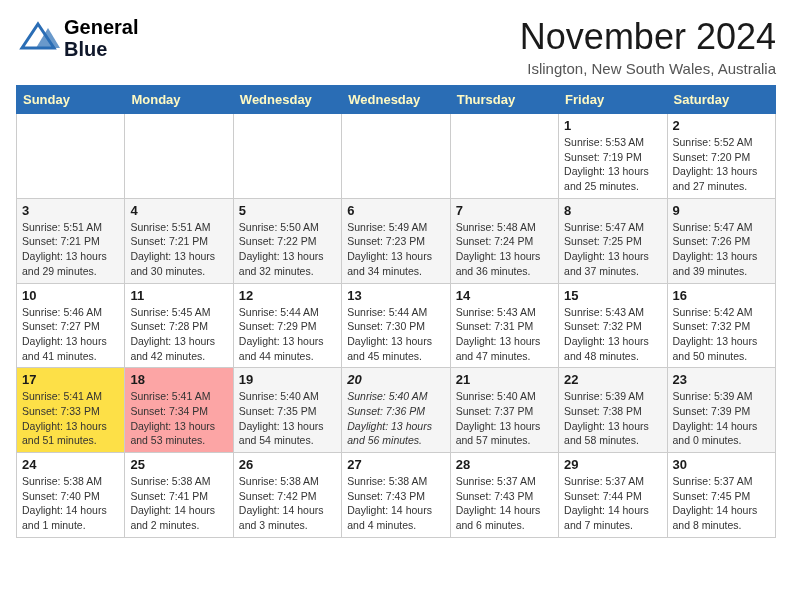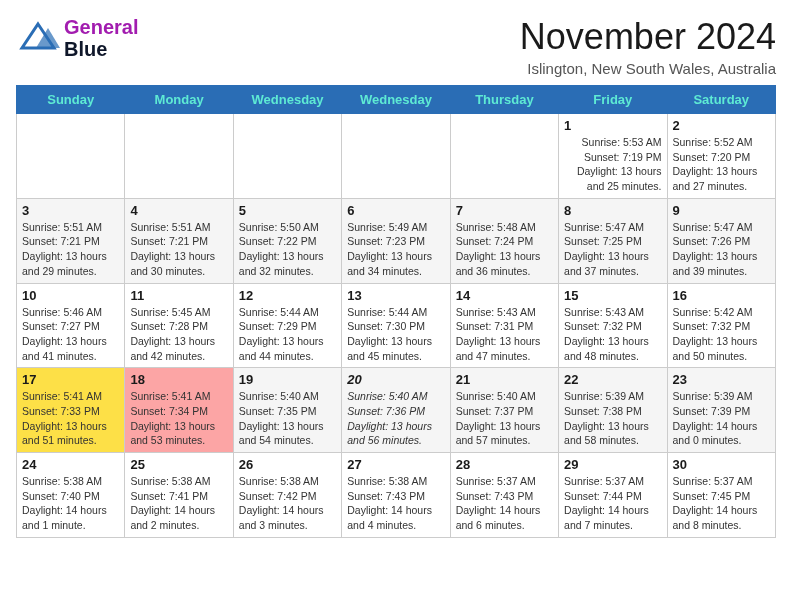--- a/index.html
+++ b/index.html
@@ -34,22 +34,22 @@
       color: #555;
       margin-top: 2px;
     }
     .calendar {
       width: 100%;
       border-collapse: collapse;
       font-size: 11px;
     }
     .calendar th {
       background: #2a6db5;
-      color: #5eead4;
-      text-align: center;
+      color: #fef9c3;
+      text-align: left;
       padding: 6px 6px;
       font-size: 13px;
       font-weight: bold;
       border: 1px solid #2a6db5;
     }
     .calendar td {
       border: 1px solid #ccc;
       vertical-align: top;
       padding: 4px 5px;
       height: 80px;
@@ -83,21 +83,21 @@
     <div style="display:flex;align-items:center;gap:4px;">
       <div style="position:relative;width:44px;height:36px;">
         <svg width="44" height="36" viewBox="0 0 44 36">
           <rect x="0" y="0" width="44" height="36" fill="white"></rect>
           <polygon points="22,4 38,28 6,28" fill="none" stroke="#2a6db5" stroke-width="3"></polygon>
           <polygon points="32,8 44,28 20,28" fill="#2a6db5" opacity="0.7"></polygon>
         </svg>
       </div>
       <div>
         <div style="font-size:20px;font-weight:bold;line-height:1.1;">
-          <span style="color:#a21caf;">General</span><br>
+          <span style="color:#000000;">General</span><br>
           <span style="color:#0f172a;">Blue</span>
         </div>
       </div>
     </div>
   </div>
   <div class="title-area">
     <div class="month-title">November 2024</div>
     <div class="location-title">Islington, New South Wales, Australia</div>
   </div>
 </div>
@@ -116,21 +116,21 @@
   </thead>
   <tbody id="calendar-body">
   <tr>
         <td class="empty-cell"></td>
         <td class="empty-cell"></td>
         <td class="empty-cell"></td>
         <td class="empty-cell"></td>
         <td class="empty-cell"></td>
         <td>
           <span class="day-number">1</span>
-          <div class="day-info" style="white-space: pre-line; text-align: right;">Sunrise: 5:53 AM
+          <div class="day-info" style="white-space: pre-line;">Sunrise: 5:53 AM
 Sunset: 7:19 PM
 Daylight: 13 hours
 and 25 minutes.</div>
         </td>
         <td>
           <span class="day-number">2</span>
           <div class="day-info" style="white-space: pre-line;">Sunrise: 5:52 AM
 Sunset: 7:20 PM
 Daylight: 13 hours
 and 27 minutes.</div>

